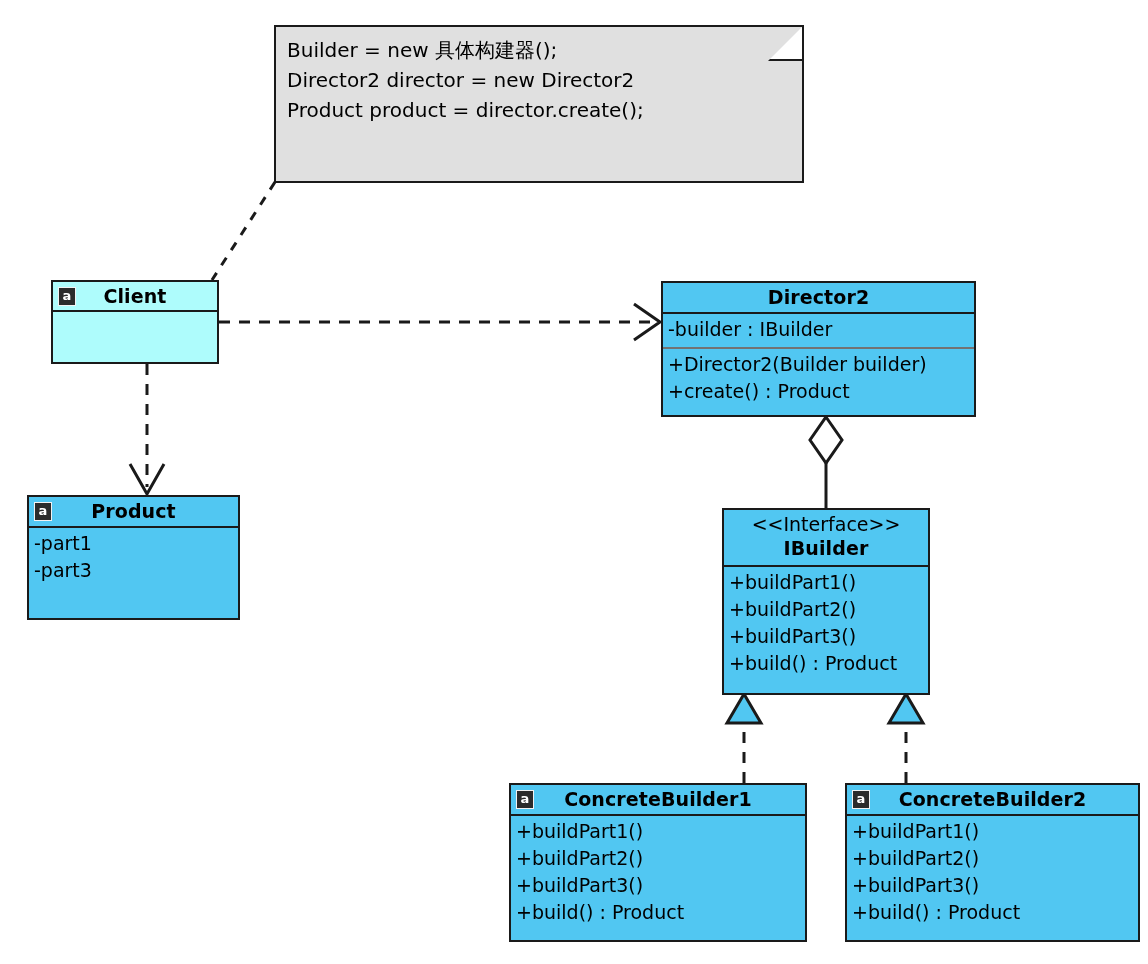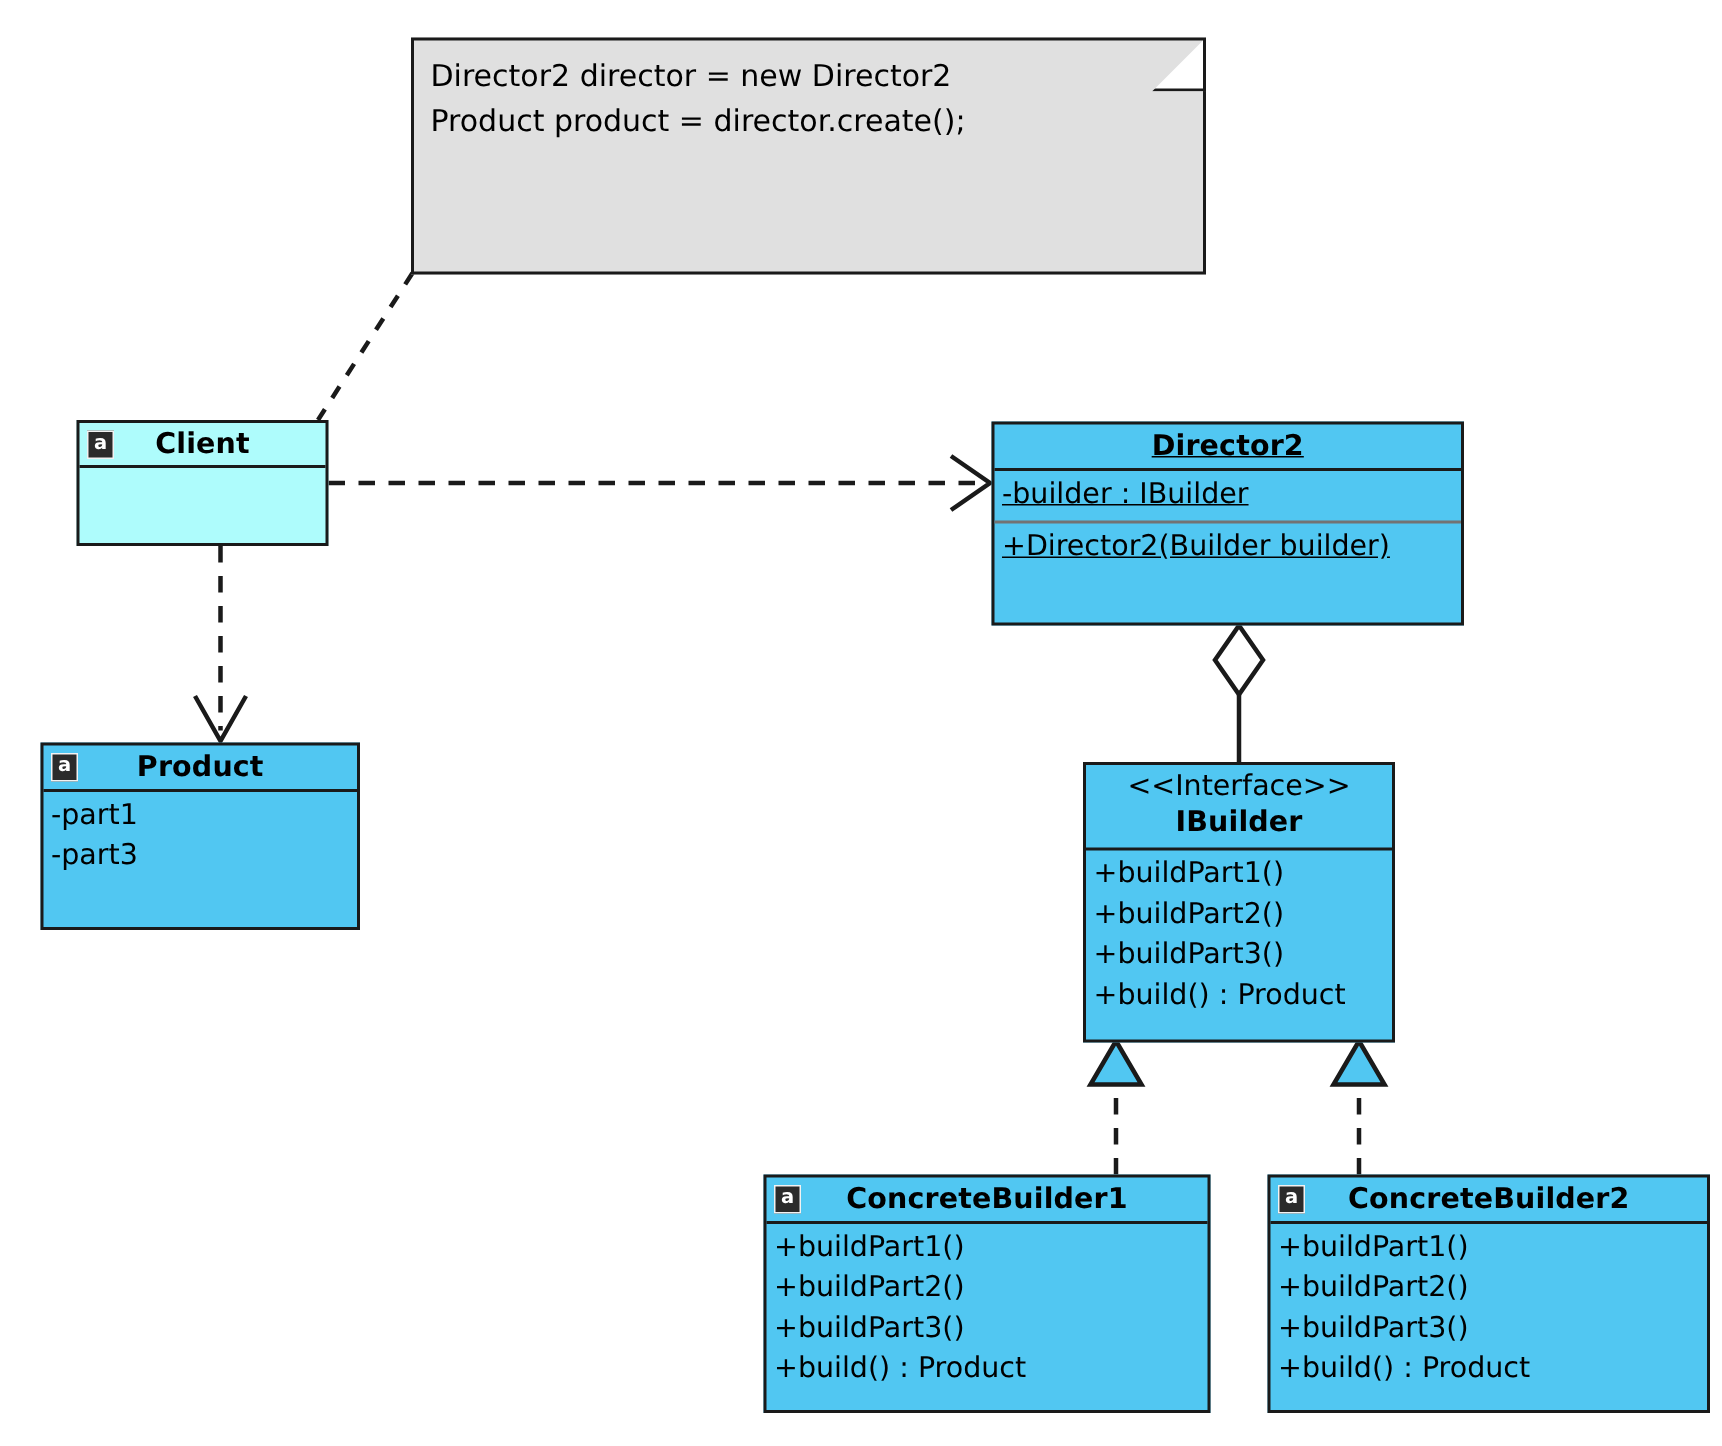--- a/index.html
+++ b/index.html
@@ -130,20 +130,21 @@
 
     <line x1="744" y1="783" x2="744" y2="722" stroke="#1a1a1a" stroke-width="3" stroke-dasharray="11,9"></line>
     <polygon points="744,694 761,723 727,723" fill="#51c7f2" stroke="#1a1a1a" stroke-width="3" stroke-linejoin="miter"></polygon>
 
     <line x1="906" y1="783" x2="906" y2="722" stroke="#1a1a1a" stroke-width="3" stroke-dasharray="11,9"></line>
     <polygon points="906,694 923,723 889,723" fill="#51c7f2" stroke="#1a1a1a" stroke-width="3" stroke-linejoin="miter"></polygon>
   </svg>
 
   <div class="uml-note" style="left:274px; top:25px; width:530px; height:158px;">
     <div class="note-fold"></div>
+    <div class="note-line">Builder = new 具体构建器();</div>
     <div class="note-line">Director2 director = new Director2</div>
     <div class="note-line">Product product = director.create();</div>
   </div>
 
   <div class="uml-class pale" style="left:51px; top:280px; width:168px; height:84px;">
     <div class="cls-header" style="height:30px;">
       <span class="badge-a">a</span>
       <span class="cls-name">Client</span>
     </div>
     <div class="cls-section"></div>
@@ -153,29 +154,30 @@
     <div class="cls-header" style="height:31px;">
       <span class="badge-a">a</span>
       <span class="cls-name">Product</span>
     </div>
     <div class="cls-section">
       <div class="cls-member">-part1</div>
       <div class="cls-member">-part3</div>
     </div>
   </div>
 
-  <div class="uml-class" style="left:661px; top:281px; width:315px; height:136px;text-decoration:underline;">
+  <div class="uml-class" style="left:661px; top:281px; width:315px; height:136px;">
     <div class="cls-header" style="height:31px;">
       <span class="cls-name">Director2</span>
     </div>
     <div class="cls-section" style="flex:0 0 auto;">
       <div class="cls-member">-builder : IBuilder</div>
     </div>
     <div class="cls-section">
       <div class="cls-member">+Director2(Builder builder)</div>
+      <div class="cls-member">+create() : Product</div>
     </div>
   </div>
 
   <div class="uml-class" style="left:722px; top:508px; width:208px; height:187px;">
     <div class="cls-header" style="height:57px;">
       <div class="cls-stereotype">&lt;&lt;Interface&gt;&gt;</div>
       <div class="cls-name">IBuilder</div>
     </div>
     <div class="cls-section">
       <div class="cls-member">+buildPart1()</div>

